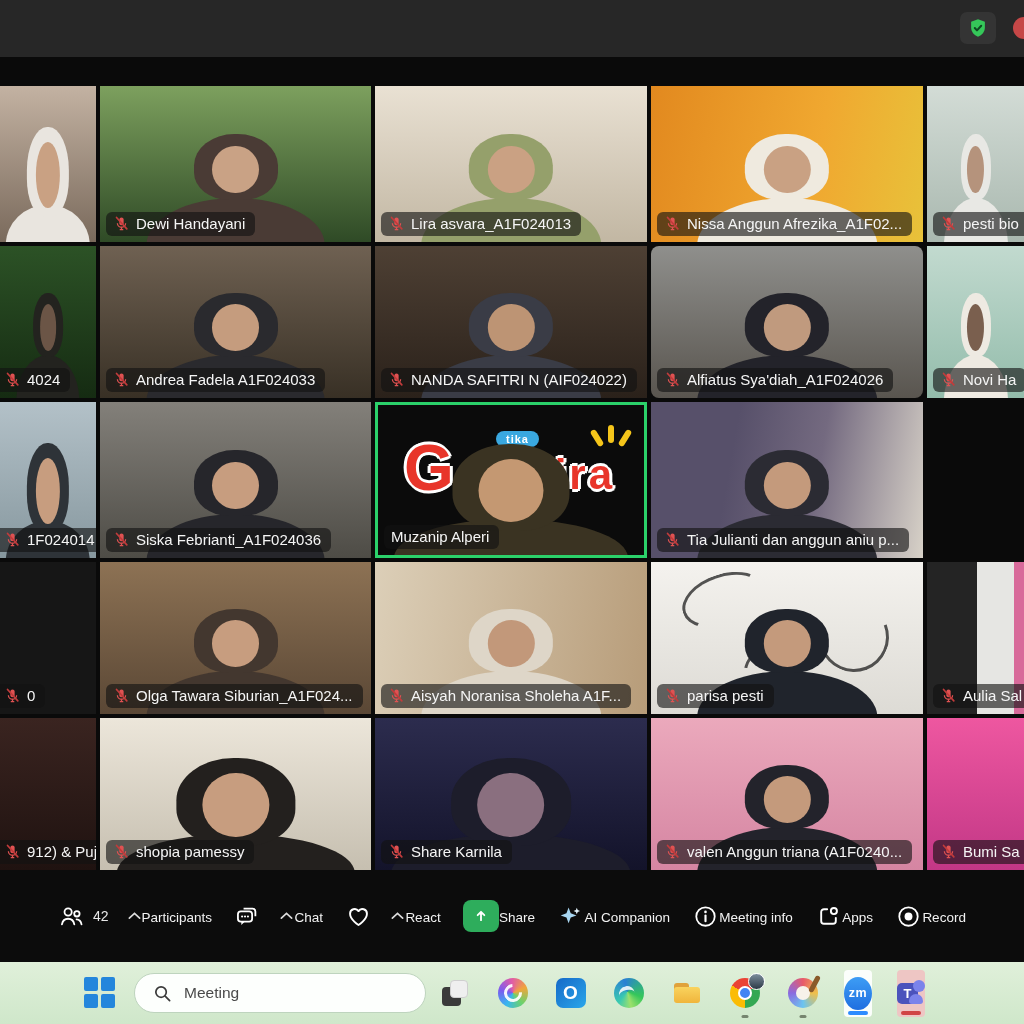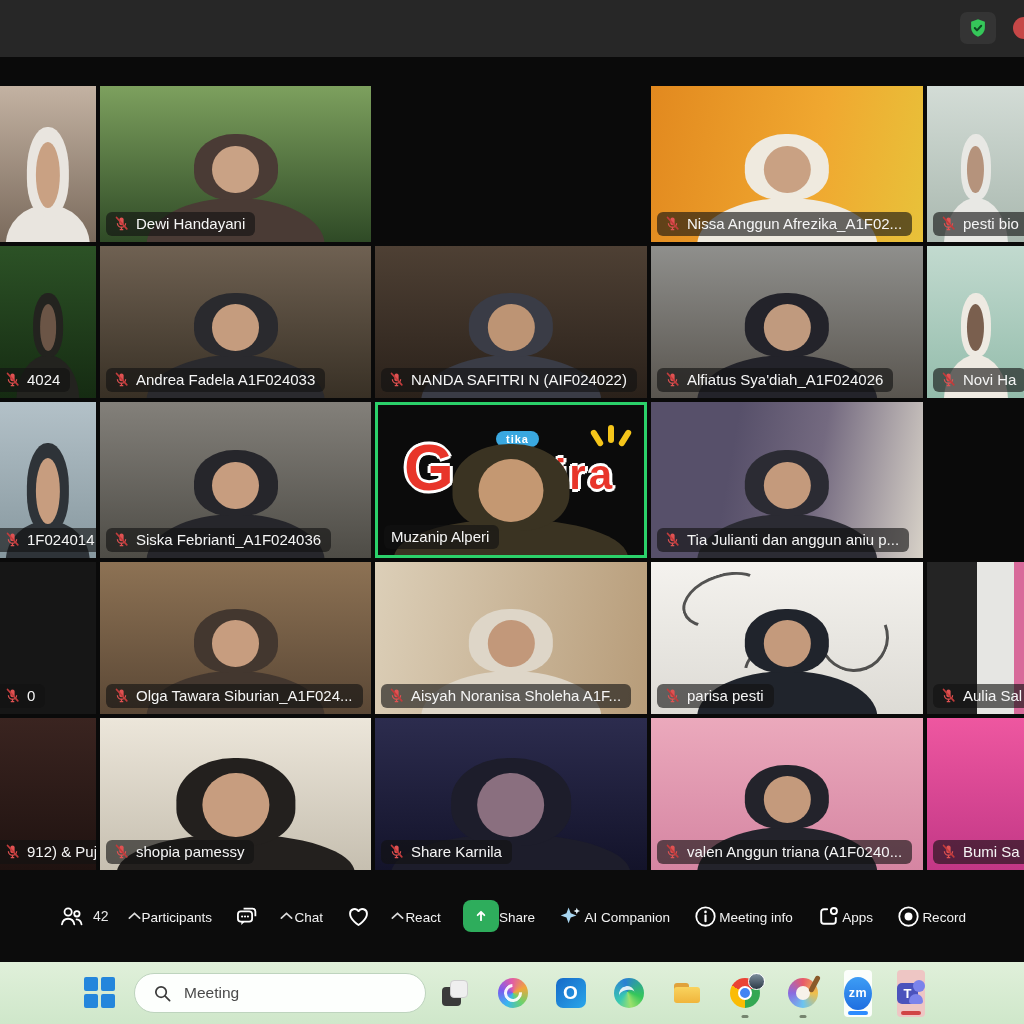--- a/index.html
+++ b/index.html
@@ -136,20 +136,37 @@
           <svg viewBox="0 0 24 24">
             <rect x="9" y="3.5" width="6" height="11" rx="3" fill="#e05252"></rect>
             <path d="M6.2 11.5a5.8 5.8 0 0 0 11.6 0" stroke="#e05252" stroke-width="1.8" fill="none"></path>
             <path d="M12 17.5v3M9.5 20.8h5" stroke="#e05252" stroke-width="1.8"></path>
             <path d="M5 3.5l14.5 16" stroke="#c23b3b" stroke-width="2.4" stroke-linecap="round"></path>
           </svg>
         </span>
         <span>Dewi Handayani</span>
       </div>
     </div>
+    <div class="tile" style="grid-area: 1 / 3; background: linear-gradient(rgb(233, 225, 211), rgb(194, 183, 163));">
+      <div class="person" style="--skin: #caa183; --cloth: #95a06b;">
+        <span class="torso"></span>
+        <span class="head"></span>
+      </div>
+      <div class="pill">
+        <span class="mic">
+          <svg viewBox="0 0 24 24">
+            <rect x="9" y="3.5" width="6" height="11" rx="3" fill="#e05252"></rect>
+            <path d="M6.2 11.5a5.8 5.8 0 0 0 11.6 0" stroke="#e05252" stroke-width="1.8" fill="none"></path>
+            <path d="M12 17.5v3M9.5 20.8h5" stroke="#e05252" stroke-width="1.8"></path>
+            <path d="M5 3.5l14.5 16" stroke="#c23b3b" stroke-width="2.4" stroke-linecap="round"></path>
+          </svg>
+        </span>
+        <span>Lira asvara_A1F024013</span>
+      </div>
+    </div>
     <div class="tile" style="grid-area: 1 / 4; background: linear-gradient(100deg, rgb(226, 137, 31), rgb(240, 168, 48) 60%, rgb(232, 194, 58));">
       <div class="person" style="--skin: #c9a183; --cloth: #efeadf;">
         <span class="torso"></span>
         <span class="head"></span>
       </div>
       <div class="pill">
         <span class="mic">
           <svg viewBox="0 0 24 24">
             <rect x="9" y="3.5" width="6" height="11" rx="3" fill="#e05252"></rect>
             <path d="M6.2 11.5a5.8 5.8 0 0 0 11.6 0" stroke="#e05252" stroke-width="1.8" fill="none"></path>
@@ -221,21 +238,21 @@
           <svg viewBox="0 0 24 24">
             <rect x="9" y="3.5" width="6" height="11" rx="3" fill="#e05252"></rect>
             <path d="M6.2 11.5a5.8 5.8 0 0 0 11.6 0" stroke="#e05252" stroke-width="1.8" fill="none"></path>
             <path d="M12 17.5v3M9.5 20.8h5" stroke="#e05252" stroke-width="1.8"></path>
             <path d="M5 3.5l14.5 16" stroke="#c23b3b" stroke-width="2.4" stroke-linecap="round"></path>
           </svg>
         </span>
         <span>NANDA SAFITRI N (AIF024022)</span>
       </div>
     </div>
-    <div class="tile" style="grid-area: 2 / 4; background: linear-gradient(rgb(143, 143, 140), rgb(89, 85, 79));">
+    <div class="tile" style="grid-area: 2 / 4; background: linear-gradient(rgb(143, 143, 140), rgb(89, 85, 79)); border-radius: 8px;">
       <div class="person" style="--skin: #c09a7e; --cloth: #23232a;">
         <span class="torso"></span>
         <span class="head"></span>
       </div>
       <div class="pill">
         <span class="mic">
           <svg viewBox="0 0 24 24">
             <rect x="9" y="3.5" width="6" height="11" rx="3" fill="#e05252"></rect>
             <path d="M6.2 11.5a5.8 5.8 0 0 0 11.6 0" stroke="#e05252" stroke-width="1.8" fill="none"></path>
             <path d="M12 17.5v3M9.5 20.8h5" stroke="#e05252" stroke-width="1.8"></path>

